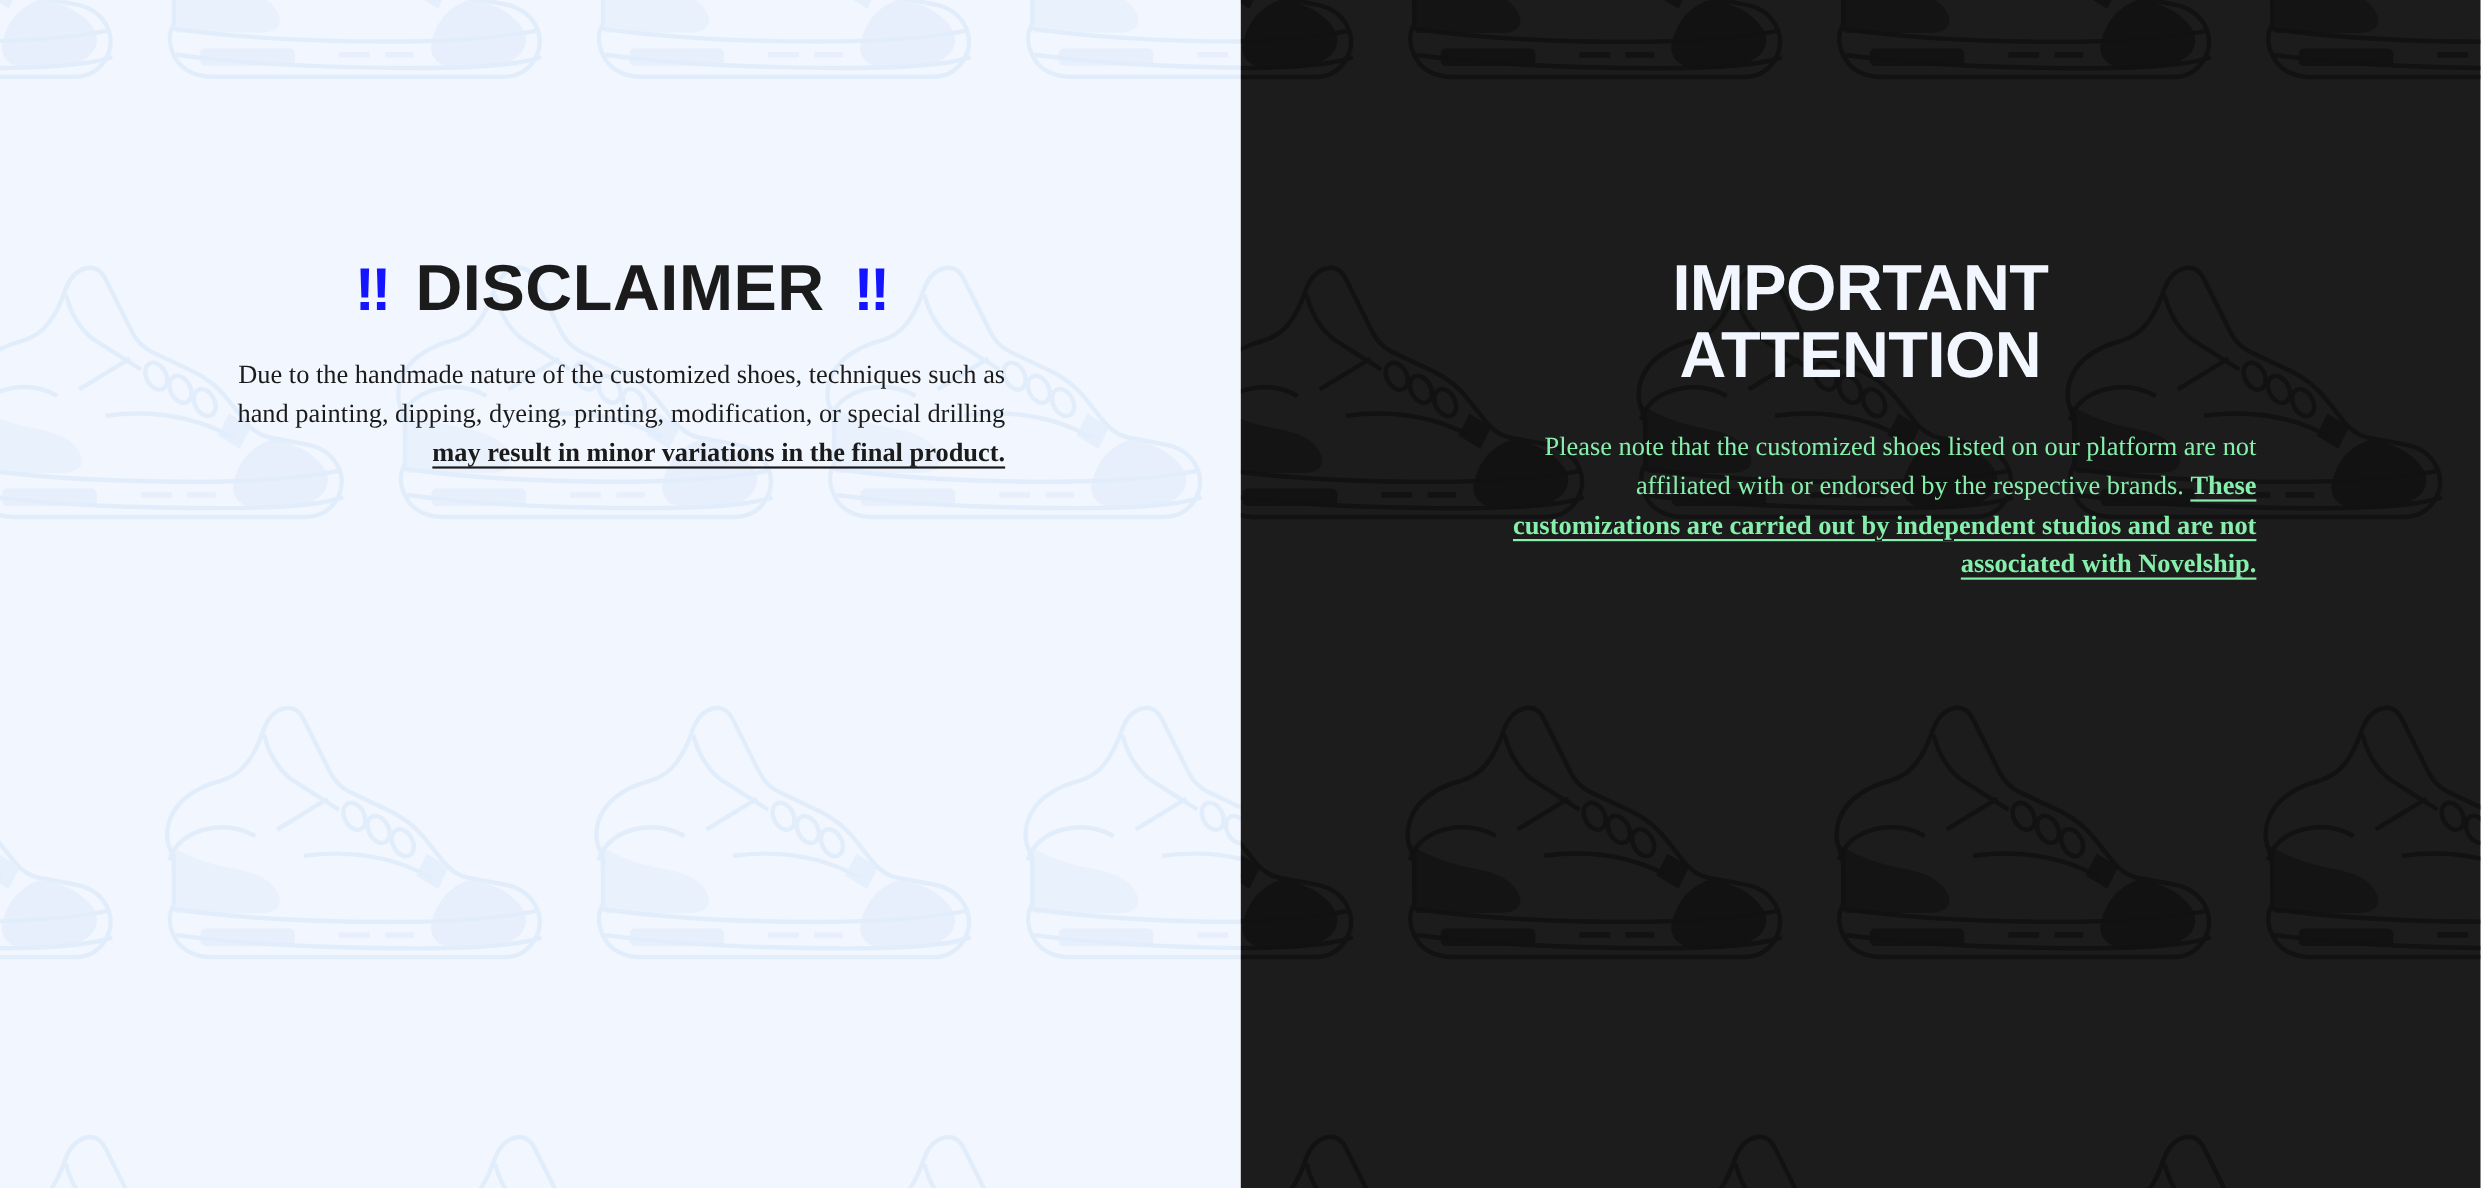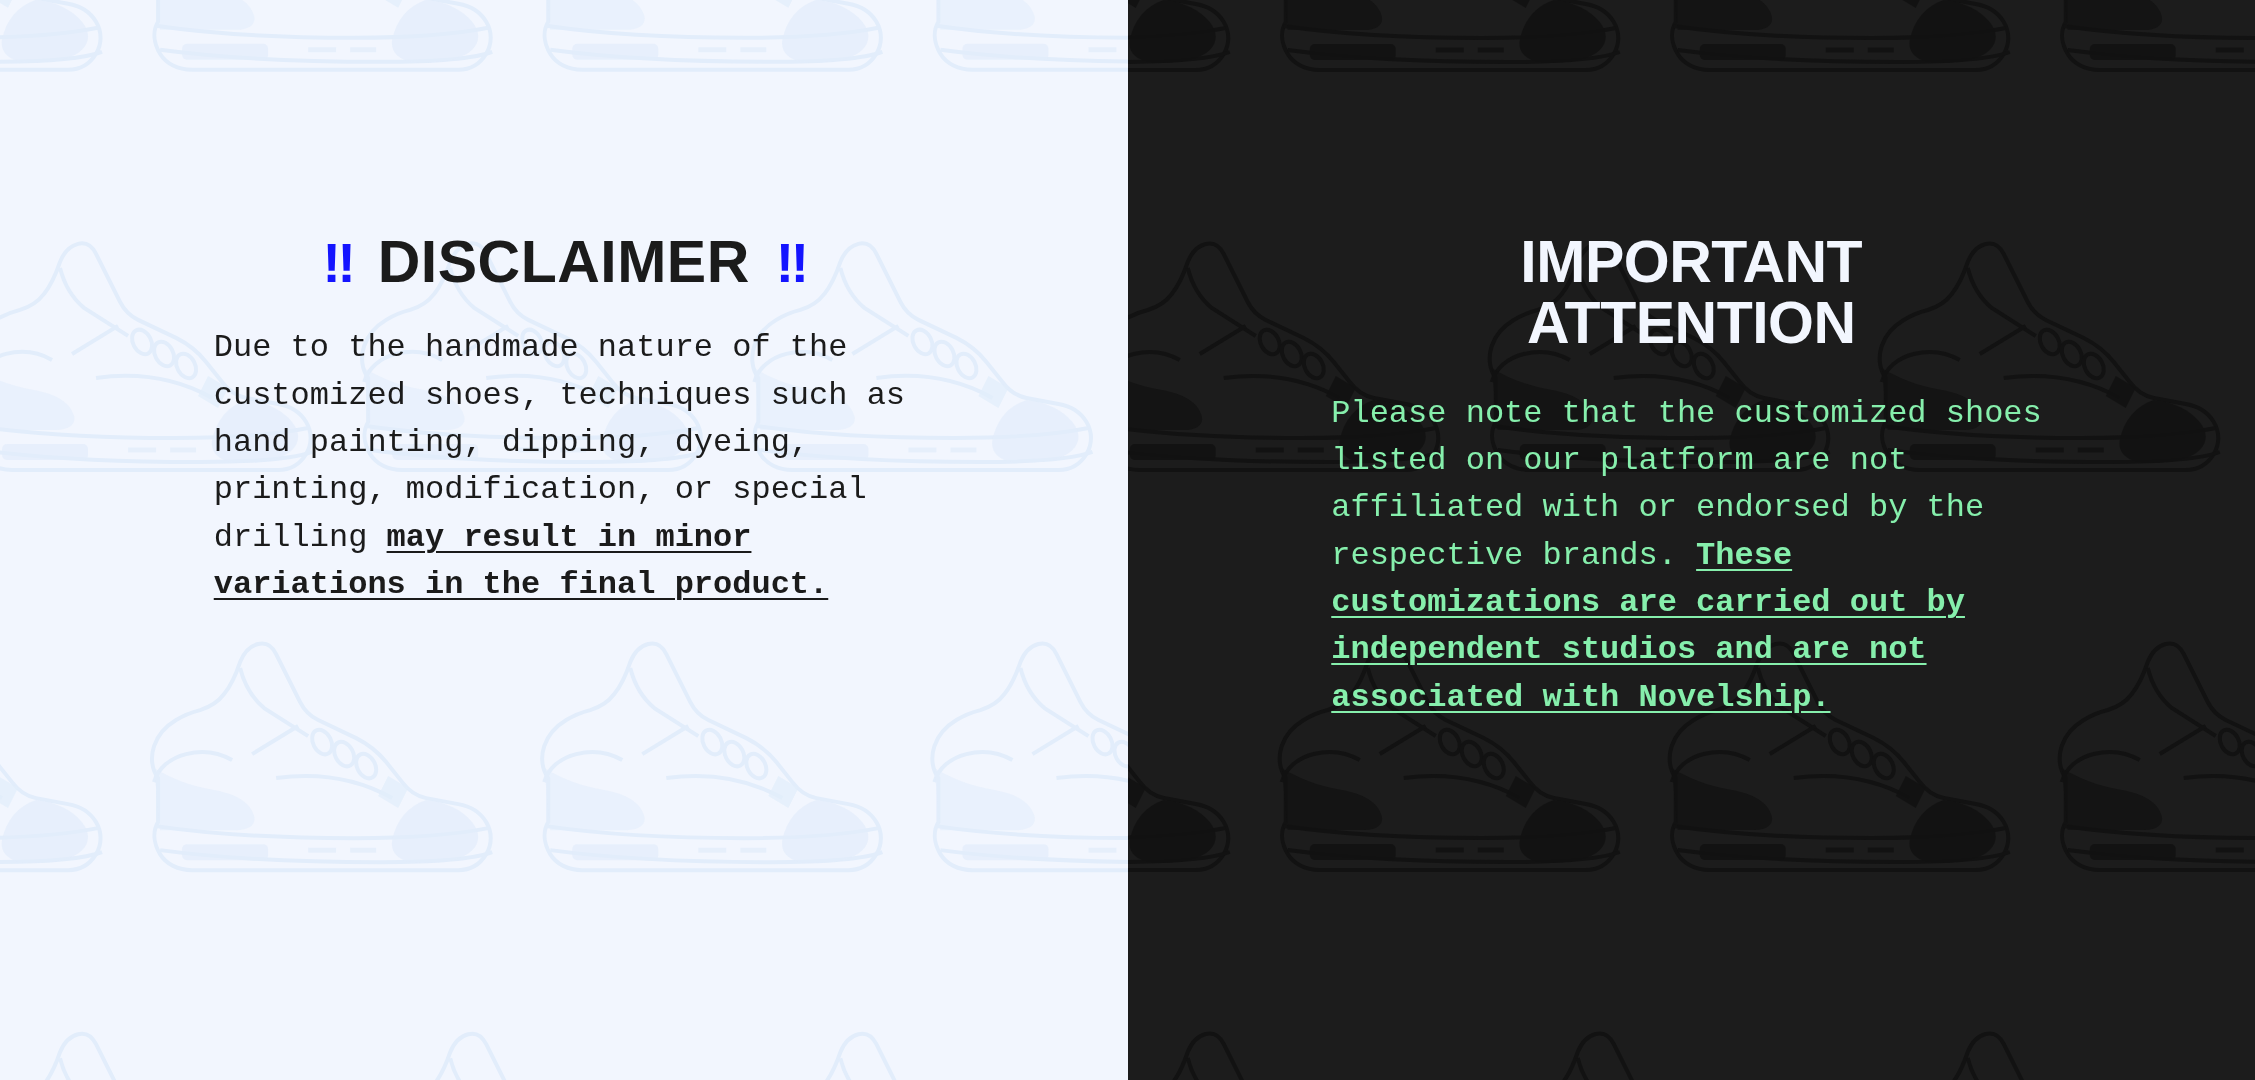--- a/index.html
+++ b/index.html
@@ -90,25 +90,25 @@
   .heading-dark {
     color: #F2F6FE;
     font-size: 59px;
     letter-spacing: -0.5px;
     line-height: 1.03;
     max-width: 700px;
     white-space: normal;
   }
 
   .body-text {
-    font-family: Liberation Mono, monospace;
+    font-family: Liberation Serif, serif;
     font-weight: normal;
-    font-size: 32px;
+    font-size: 24px;
     line-height: 1.48;
-    text-align: left;
+    text-align: right;
     margin: 0;
   }
 
   .body-light {
     color: #1B1B1B;
     width: 700px;
     margin-top: 32px;
   }
 
   .body-dark {

